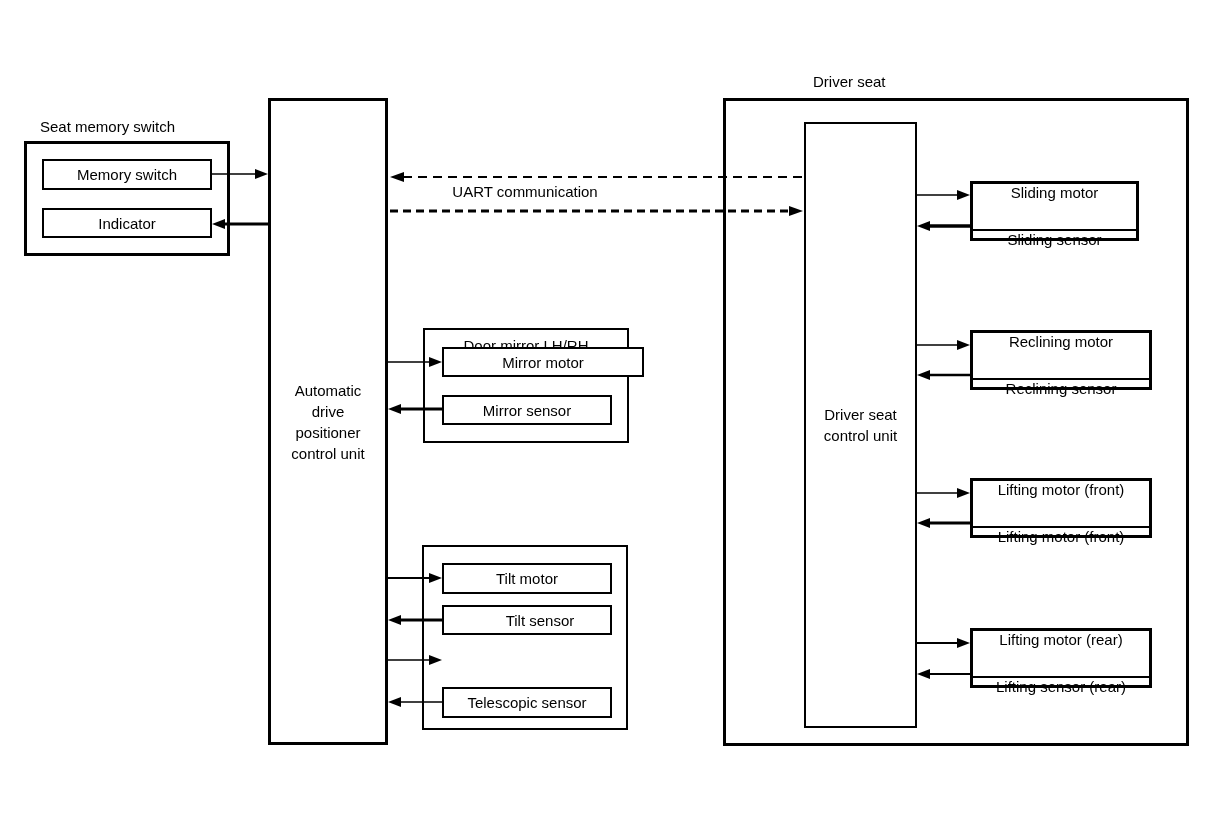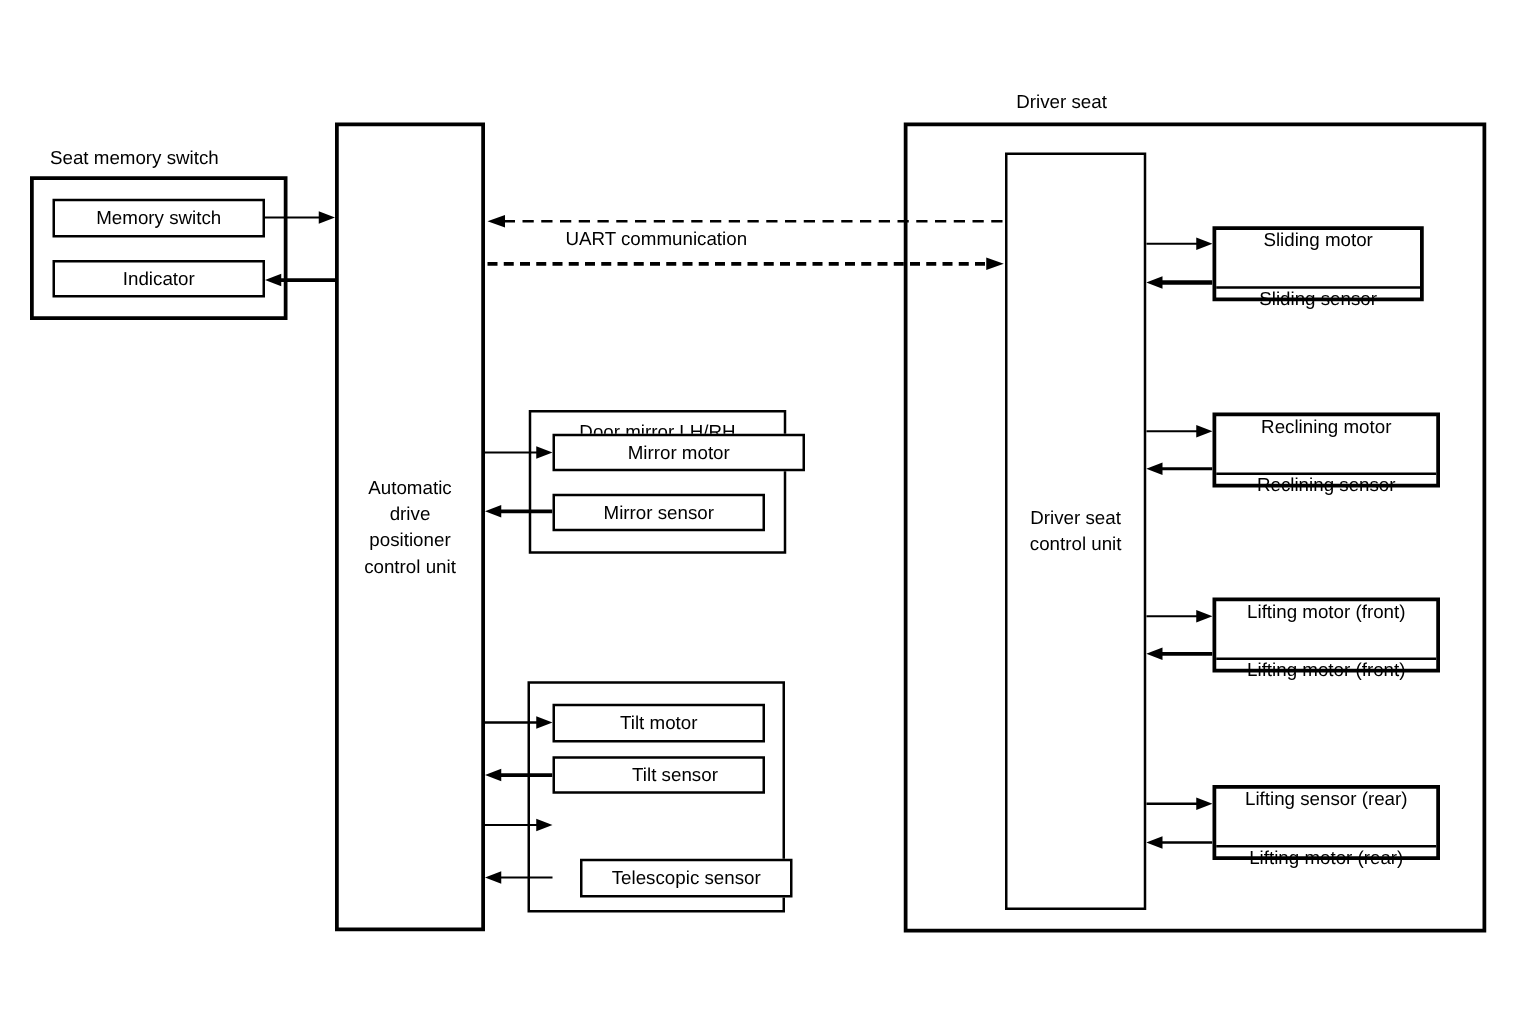--- a/index.html
+++ b/index.html
@@ -198,21 +198,21 @@
   <div class="box" style="left:442px; top:395px; width:170px; height:30px;">Mirror sensor</div>
 
 
   <div class="group thin" style="left:422px; top:545px; width:206px; height:185px;"></div>
 
   <div class="box" style="left:442px; top:563px; width:170px; height:31px;">Tilt motor</div>
 
   <div class="box" style="left:442px; top:605px; width:170px; height:30px;padding-left:26px;">Tilt sensor</div>
 
 
-  <div class="box" style="left:442px; top:687px; width:170px; height:31px;margin-left:22px;">Telescopic sensor</div>
+  <div class="box" style="left:442px; top:687px; width:170px; height:31px;">Telescopic sensor</div>
 
   <div class="lbl" style="left:813px; top:73px;">Driver seat</div>
 
   <div class="group" style="left:723px; top:98px; width:466px; height:648px;"></div>
 
   <div class="unitbox inner" style="left:804px; top:122px; width:113px; height:606px;">Driver seat
 control unit</div>
 
   <div class="pair" style="left:970px; top:181px; width:169px; height:60px;">
     <div class="row">Sliding motor</div>
@@ -223,17 +223,17 @@
     <div class="row">Reclining motor</div>
     <div class="row">Reclining sensor</div>
   </div>
 
   <div class="pair" style="left:970px; top:478px; width:182px; height:60px;">
     <div class="row">Lifting motor (front)</div>
     <div class="row">Lifting motor (front)</div>
   </div>
 
   <div class="pair" style="left:970px; top:628px; width:182px; height:60px;">
+    <div class="row">Lifting motor (rear)</div>
     <div class="row">Lifting sensor (rear)</div>
-    <div class="row">Lifting motor (rear)</div>
   </div>
 
 </div>
 
 </body></html>

